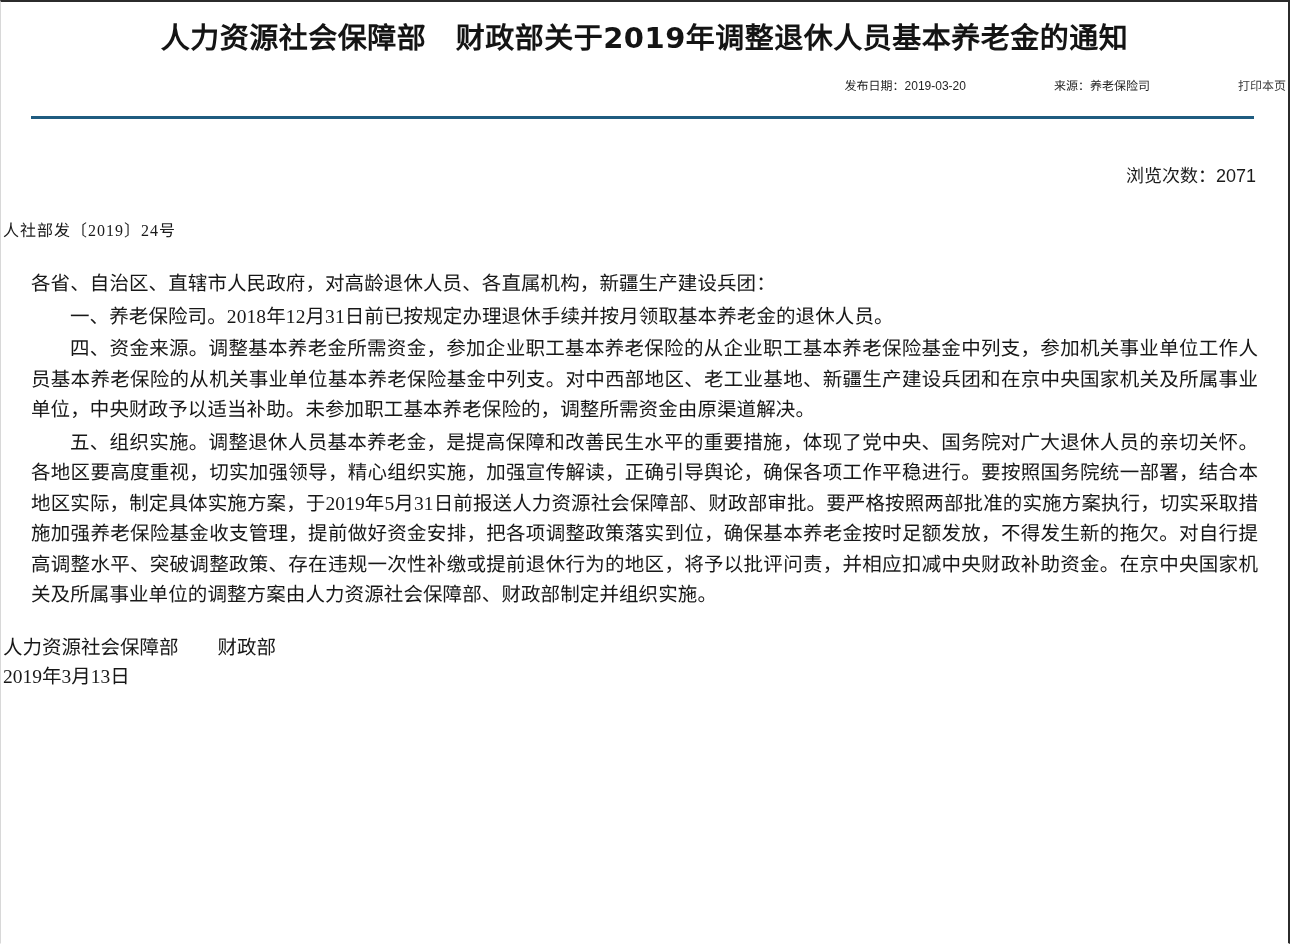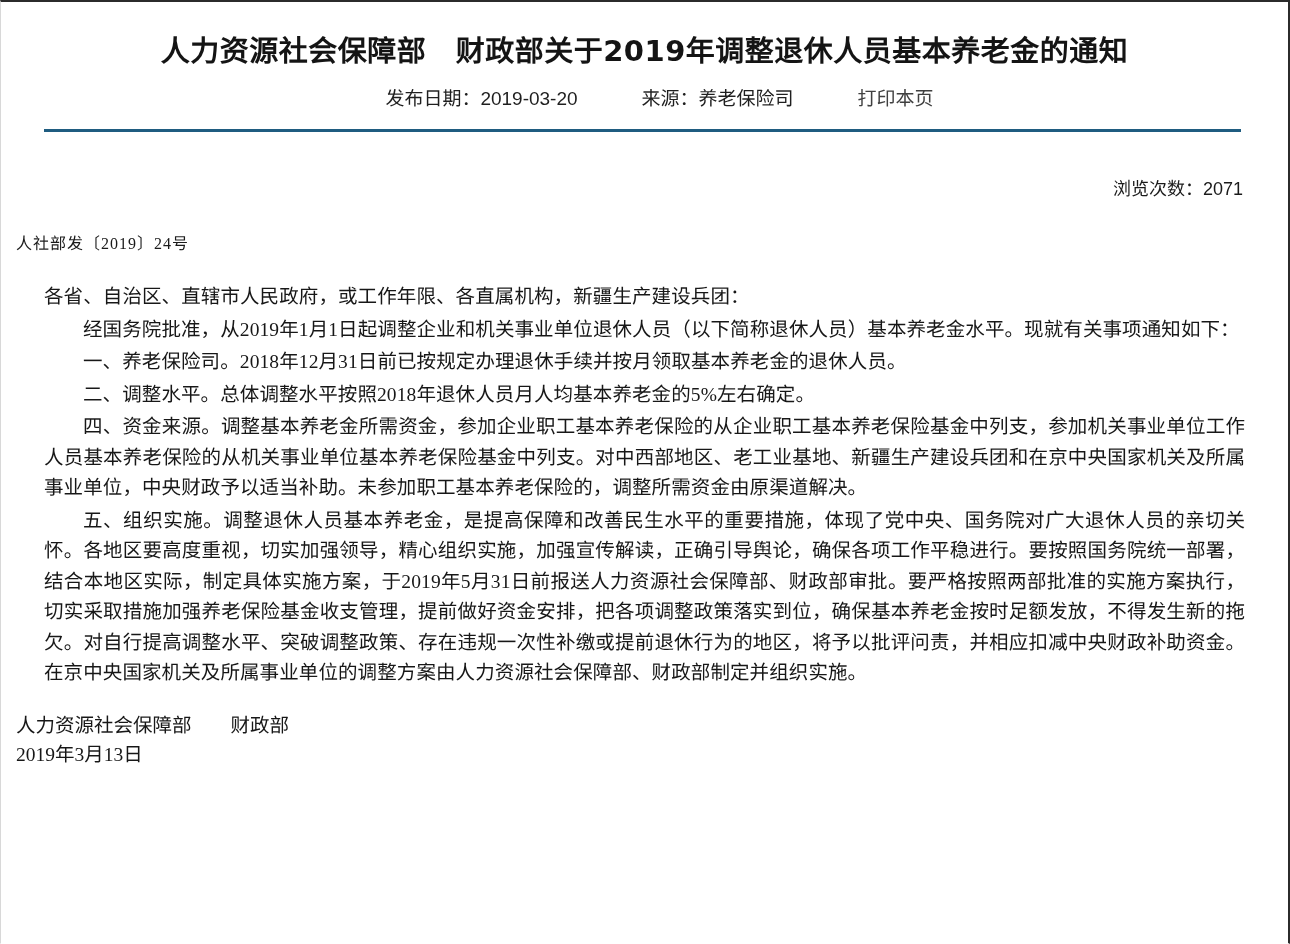--- a/index.html
+++ b/index.html
@@ -19,45 +19,45 @@
 
   .page {
     position: relative;
     width: 1290px;
     height: 944px;
     background: #ffffff;
     border-top: 2px solid #2b2b2b;
     border-right: 2px solid #2b2b2b;
     border-left: 1px solid #d8d8d8;
     border-bottom: 1px solid #ffffff;
-    padding: 15px;
+    padding: 2px;
   }
 
   
   .doc-title {
     margin: 0;
     padding: 12px 60px 0 60px;
     text-align: center;
     font-family: "DejaVu Sans", "Liberation Sans", sans-serif;
     font-weight: 700;
     font-size: 29px;
     line-height: 44px;
     letter-spacing: 0.5px;
     color: #141414;
     white-space: pre;
   }
 
   .meta-row {
     display: flex;
-    justify-content: center;
+    justify-content: flex-end;
     align-items: baseline;
-    gap: 64px;
+    gap: 88px;
     margin-top: 14px;
     font-family: "Liberation Sans", "DejaVu Sans", sans-serif;
-    font-size: 19px;
+    font-size: 12px;
     line-height: 24px;
     color: #1f1f1f;
     padding-left: 30px;
   }
   .meta-item { white-space: nowrap; }
   .meta-link {
     color: #404040;
     text-decoration: none;
     cursor: pointer;
   }
@@ -131,24 +131,22 @@
 
   <div class="header-rule" style="background: rgb(31, 92, 128);"></div>
 
   <div class="views-row">
     <span>浏览次数：2071</span>
   </div>
 
   <div class="doc-number">人社部发〔2019〕24号</div>
 
   <div class="doc-body">
-    <p>各省、自治区、直辖市人民政府，或工作年限、各直属机构，新疆生产建设兵团：</p>
-    <p class="indent">经国务院批准，从2019年1月1日起调整企业和机关事业单位退休人员（以下简称退休人员）基本养老金水平。现就有关事项通知如下：</p>
+    <p>各省、自治区、直辖市人民政府，对高龄退休人员、各直属机构，新疆生产建设兵团：</p>
     <p class="indent">一、养老保险司。2018年12月31日前已按规定办理退休手续并按月领取基本养老金的退休人员。</p>
-    <p class="indent">二、调整水平。总体调整水平按照2018年退休人员月人均基本养老金的5%左右确定。</p>
     <p class="indent">四、资金来源。调整基本养老金所需资金，参加企业职工基本养老保险的从企业职工基本养老保险基金中列支，参加机关事业单位工作人员基本养老保险的从机关事业单位基本养老保险基金中列支。对中西部地区、老工业基地、新疆生产建设兵团和在京中央国家机关及所属事业单位，中央财政予以适当补助。未参加职工基本养老保险的，调整所需资金由原渠道解决。</p>
     <p class="indent">五、组织实施。调整退休人员基本养老金，是提高保障和改善民生水平的重要措施，体现了党中央、国务院对广大退休人员的亲切关怀。各地区要高度重视，切实加强领导，精心组织实施，加强宣传解读，正确引导舆论，确保各项工作平稳进行。要按照国务院统一部署，结合本地区实际，制定具体实施方案，于2019年5月31日前报送人力资源社会保障部、财政部审批。要严格按照两部批准的实施方案执行，切实采取措施加强养老保险基金收支管理，提前做好资金安排，把各项调整政策落实到位，确保基本养老金按时足额发放，不得发生新的拖欠。对自行提高调整水平、突破调整政策、存在违规一次性补缴或提前退休行为的地区，将予以批评问责，并相应扣减中央财政补助资金。在京中央国家机关及所属事业单位的调整方案由人力资源社会保障部、财政部制定并组织实施。</p>
   </div>
 
   <div class="signature">
     <div class="sign-line">人力资源社会保障部　　财政部</div>
     <div class="sign-line">2019年3月13日</div>
   </div>
 
 </div>

